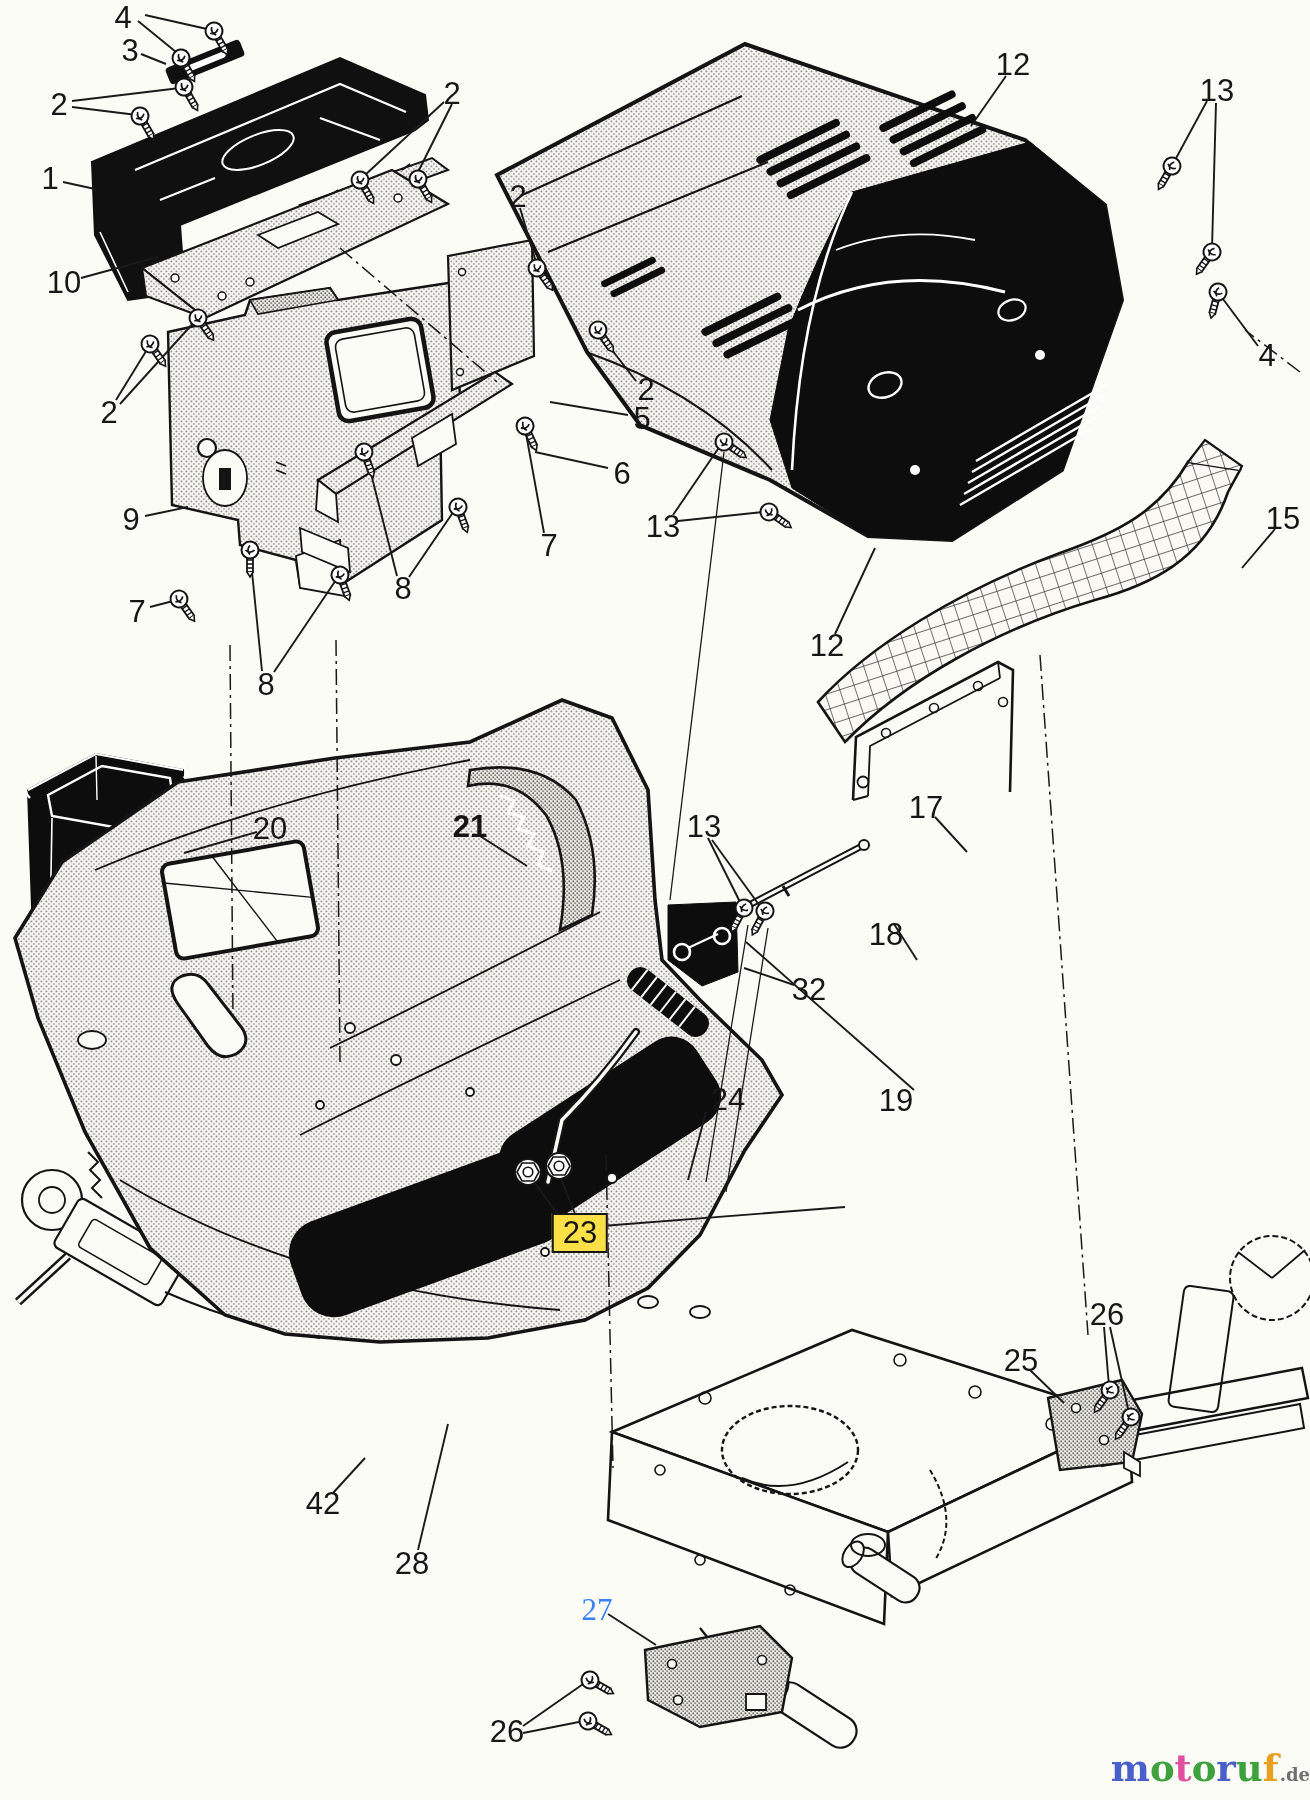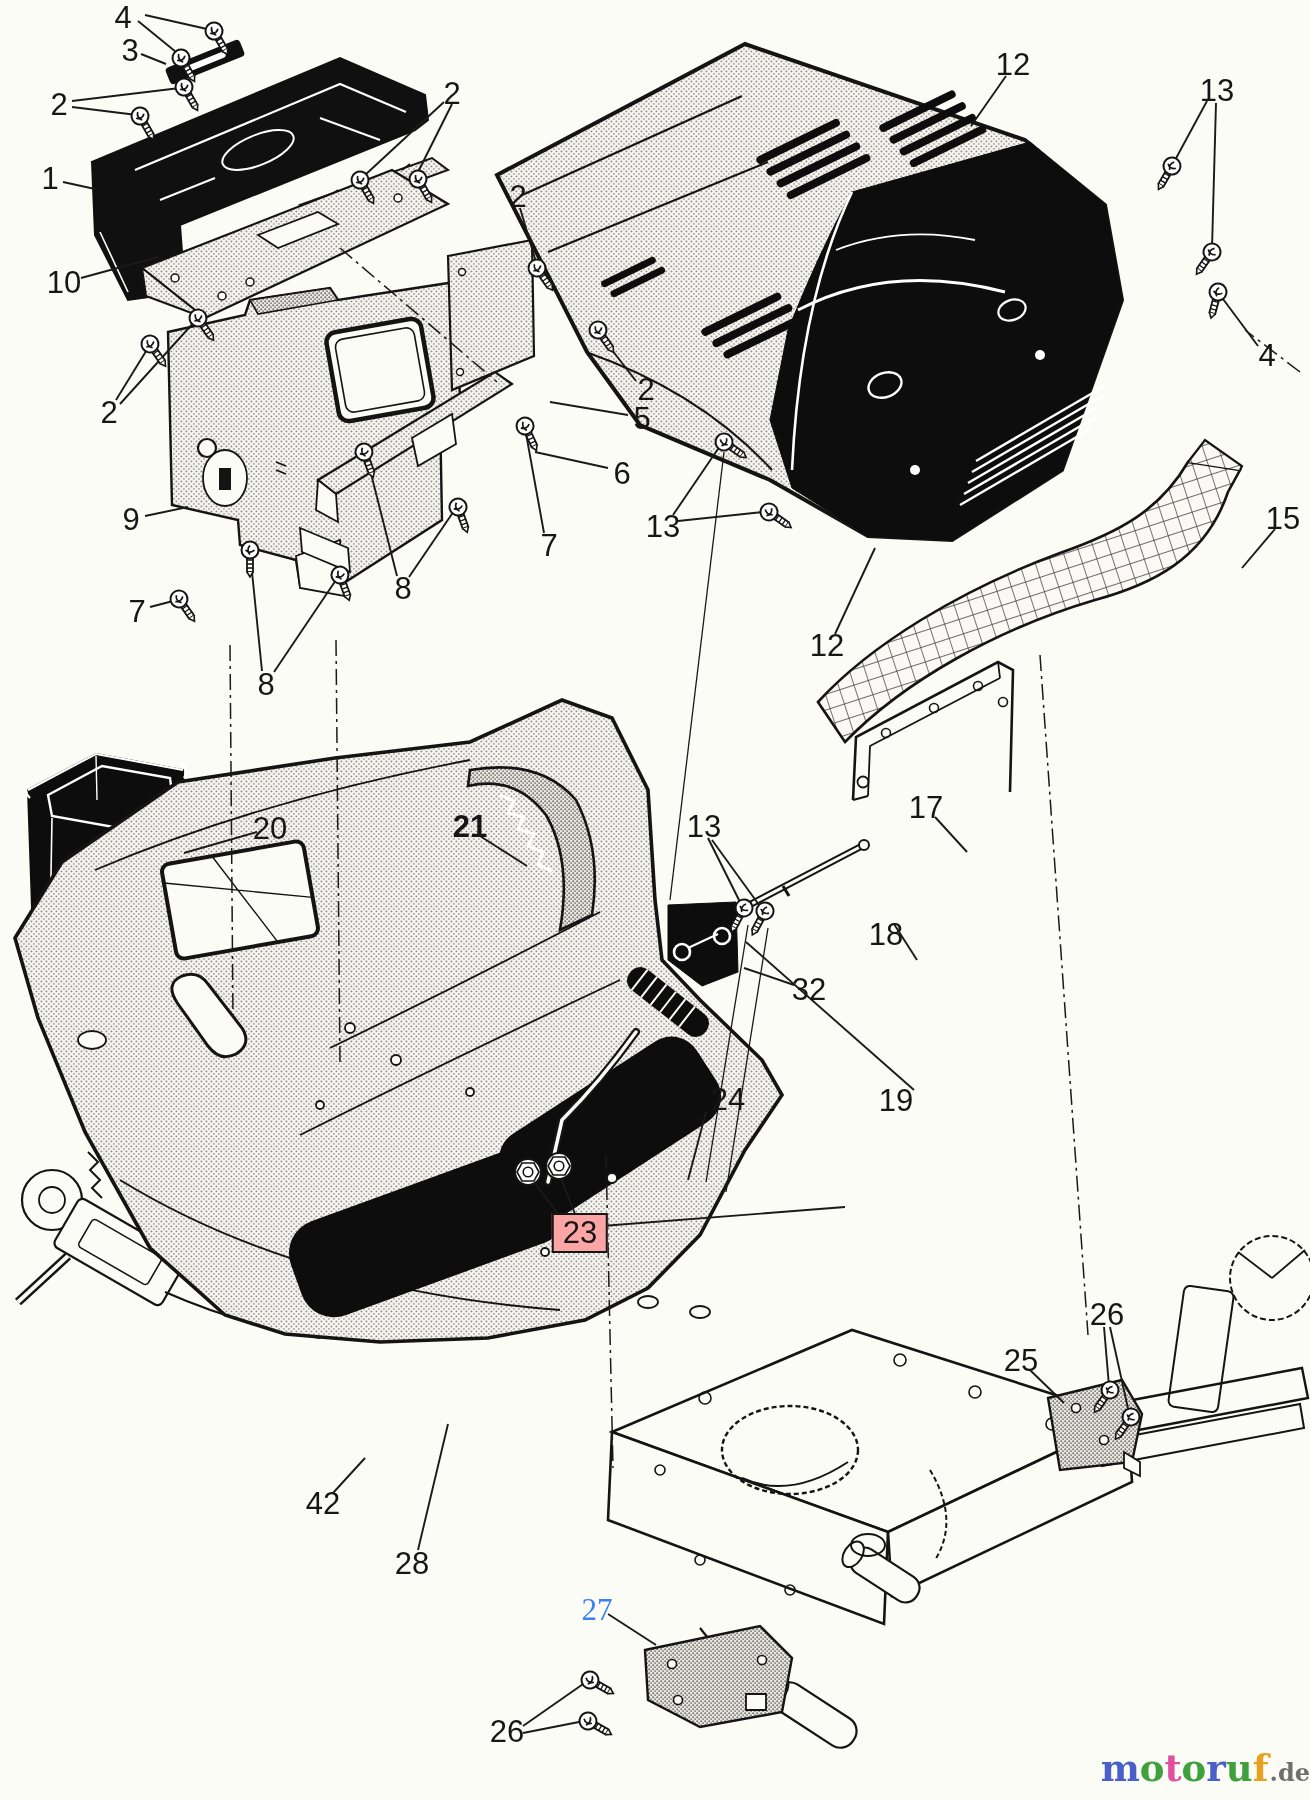--- a/index.html
+++ b/index.html
@@ -8,29 +8,29 @@
     background:#fcfcf6;overflow:hidden;
     font-family:"Liberation Sans",sans-serif;
   }
   #artwork{position:absolute;left:0;top:0;width:100%;height:100%;}
   .callout{
     position:absolute;transform:translate(-50%,-50%);
     font-size:31px;color:#161616;line-height:1;
     letter-spacing:0;user-select:none;white-space:nowrap;
   }
   .callout.boxed{
-    background:#fca5a5;border:2px solid #161616;padding:2px 9px 3px 9px;
+    background:#fde047;border:2px solid #161616;padding:2px 9px 3px 9px;
   }
   #watermark{
     position:absolute;left:1146px;top:1750px;width:164px;height:46px;
     display:flex;align-items:baseline;justify-content:flex-end;
     font-family:"DejaVu Serif",serif;font-weight:bold;
   }
   #watermark .wm-letter{font-size:37px;line-height:1;}
-  #watermark .wm-suffix{font-size:24px;margin-left:1px;}
+  #watermark .wm-suffix{font-size:18px;margin-left:1px;}
 </style>
 </head>
 <body>
 
 <div id="stage">
 
   <svg id="artwork" viewBox="0 0 1310 1800">
     <defs>
       <pattern id="stip" width="5" height="5" patternUnits="userSpaceOnUse">
         <rect width="5" height="5" fill="#f5f4ee"></rect>

